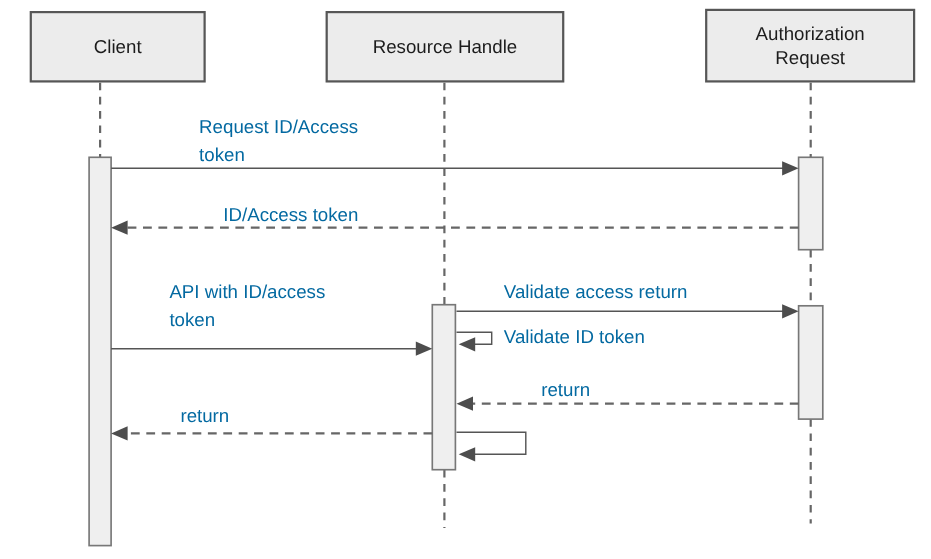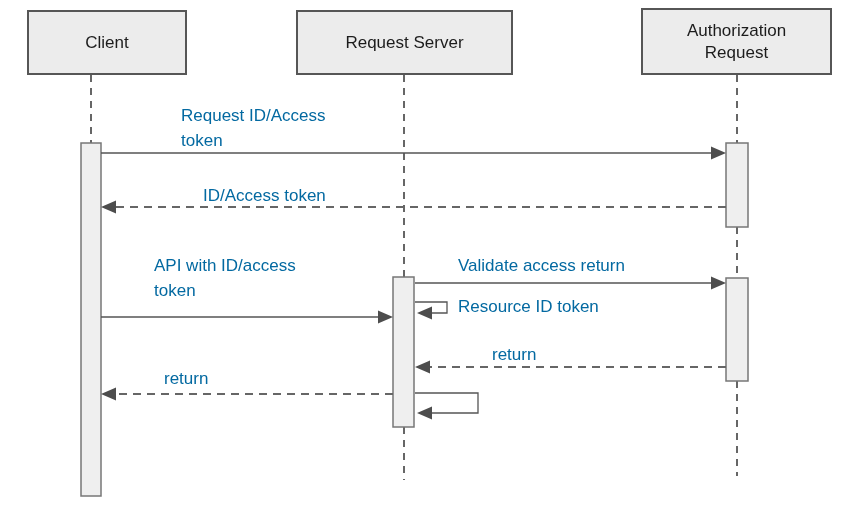--- a/index.html
+++ b/index.html
@@ -91,27 +91,27 @@
     <polygon points="101,394 116,387.5 116,400.5" fill="#4d4d4d"></polygon>
 
     <polyline points="415,393 478,393 478,413 431,413" fill="none" stroke="#555555" stroke-width="1.3"></polyline>
     <polygon points="417,413 432,406.5 432,419.5" fill="#4d4d4d"></polygon>
   </svg>
 
   <div class="participant-box" style="left:11px; top:10px; width:160px; height:65px;margin-left:16px;">
     <span>Client</span>
   </div>
   <div class="participant-box" style="left:296px; top:10px; width:217px; height:65px;">
-    <span>Request Server</span>
+    <span>Resource Handle</span>
   </div>
   <div class="participant-box" style="left:641px; top:8px; width:191px; height:67px; padding:0 28px;">
     <span>Authorization Request</span>
   </div>
 
   <div class="msg-label" style="left:181px; top:103px; width:178px;">Request ID/Access token</div>
   <div class="msg-label nowrap" style="left:155px; top:183px;margin-left:48px;">ID/Access token</div>
   <div class="msg-label" style="left:154px; top:253px; width:175px;">API with ID/access token</div>
   <div class="msg-label nowrap" style="left:458px; top:253px;">Validate access return</div>
-  <div class="msg-label nowrap" style="left:458px; top:294px;">Resource ID token</div>
+  <div class="msg-label nowrap" style="left:458px; top:294px;">Validate ID token</div>
   <div class="msg-label nowrap" style="left:492px; top:342px;">return</div>
   <div class="msg-label nowrap" style="left:164px; top:366px;">return</div>
 
 </div>
 
 </body></html>

